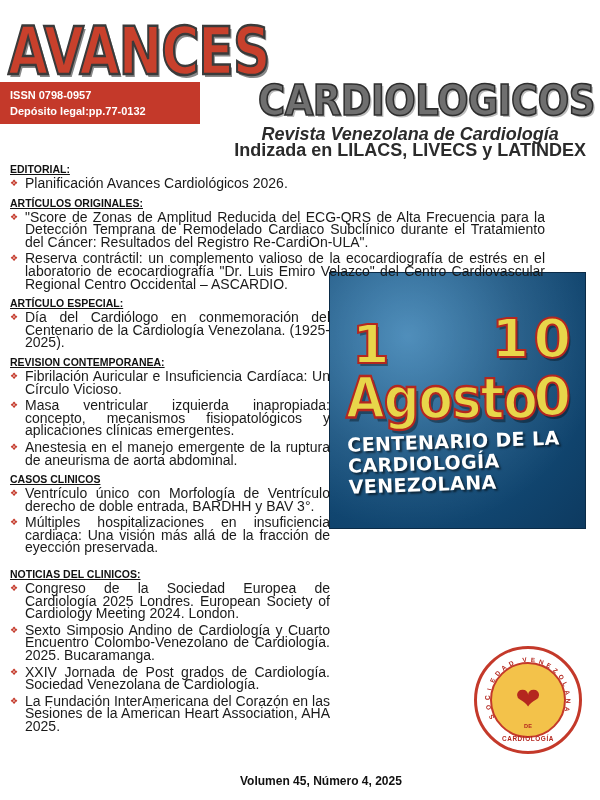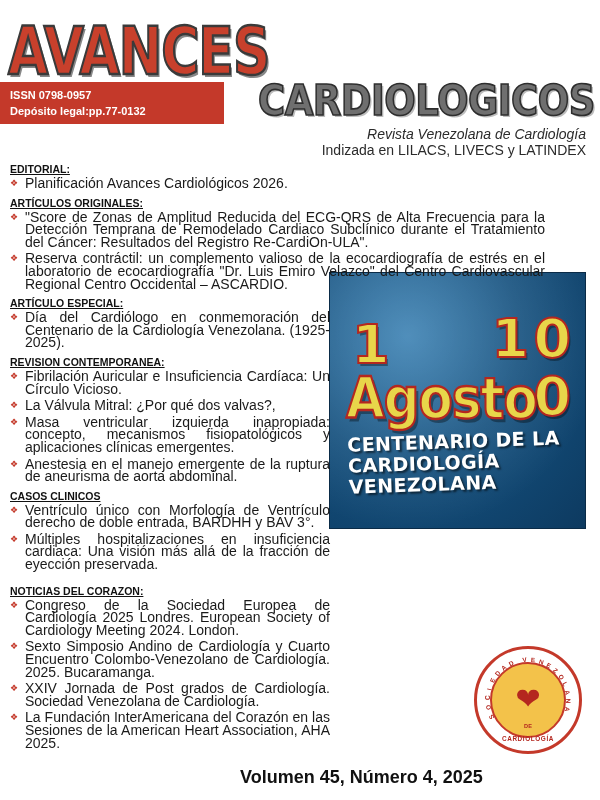--- a/index.html
+++ b/index.html
@@ -53,38 +53,38 @@
     color: #6f6f6f;
     -webkit-text-stroke: 1.5px #2e2e2e;
     text-shadow: 2px 2px 0 #bdbdbd;
     transform: scaleY(1.15);
     transform-origin: left top;
   }
   .issnbox {
     position: absolute;
     left: 0;
     top: 82px;
-    width: 224px;
+    width: 200px;
     height: 42px;
     background: #c4392a;
     color: #ffffff;
     font-size: 11px;
     font-weight: bold;
     padding: 5px 0 0 10px;
     box-sizing: border-box;
     line-height: 16px;
   }
   .subtitle {
     position: absolute;
     right: 14px;
     top: 126px;
-    text-align: right;
-    font-size: 14px;
+    text-align: center;
+    font-size: 18px;
     color: #2b2b2b;
-    font-weight: normal;
+    font-weight: bold;
     line-height: 16px;
     font-style: italic;
   }
   .subtitle .l2 {
     font-style: normal;
   }
 
   
   .content {
     position: relative;
@@ -286,21 +286,21 @@
     font-size: 5.6px;
     font-weight: bold;
     color: #b4271f;
   }
 
   
   .volume {
     position: absolute;
     left: 240px;
     bottom: 12px;
-    font-size: 18px;
+    font-size: 12px;
     font-weight: bold;
     color: #111;
     margin-top: 46px;
   }
 </style>
 </head>
 <body>
 
 <div class="page">
 
@@ -348,36 +348,35 @@
       <div class="section-title">ARTÍCULO ESPECIAL:</div>
       <ul class="items col-narrow">
         <li>Día del Cardiólogo en conmemoración del Centenario de la Cardiología Venezolana.    (1925-2025).</li>
       </ul>
     </div>
 
     <div class="section">
       <div class="section-title">REVISION CONTEMPORANEA:</div>
       <ul class="items col-narrow">
         <li>Fibrilación Auricular e Insuficiencia Cardíaca: Un Círculo Vicioso.</li>
-        <li>La Válvula Mitral: ¿Por qué dos valvas?,</li>
         <li>Masa ventricular izquierda inapropiada: concepto, mecanismos fisiopatológicos y aplicaciones clínicas emergentes.</li>
         <li>Anestesia en el manejo emergente de la ruptura de aneurisma de aorta abdominal.</li>
       </ul>
     </div>
 
     <div class="section">
       <div class="section-title">CASOS CLINICOS</div>
       <ul class="items col-narrow">
         <li>Ventrículo único con Morfología de Ventrículo derecho de doble entrada, BARDHH y BAV 3°.</li>
         <li>Múltiples hospitalizaciones en insuficiencia cardiaca: Una visión más allá de la fracción de eyección preservada.</li>
       </ul>
     </div>
 
     <div class="section" style="margin-top:14px">
-      <div class="section-title">NOTICIAS DEL CORAZON:</div>
+      <div class="section-title">NOTICIAS DEL CLINICOS:</div>
       <ul class="items col-narrow">
         <li>Congreso de la Sociedad Europea de Cardiología 2025 Londres. European Society of Cardiology Meeting 2024. London.</li>
         <li>Sexto Simposio Andino de Cardiología y Cuarto Encuentro Colombo-Venezolano de Cardiología. 2025. Bucaramanga.</li>
         <li>XXIV Jornada de Post grados  de Cardiología. Sociedad Venezolana de Cardiología.</li>
         <li>La Fundación InterAmericana del Corazón en las Sesiones de la American Heart Association, AHA 2025.</li>
       </ul>
     </div>
 
   </div>
 

